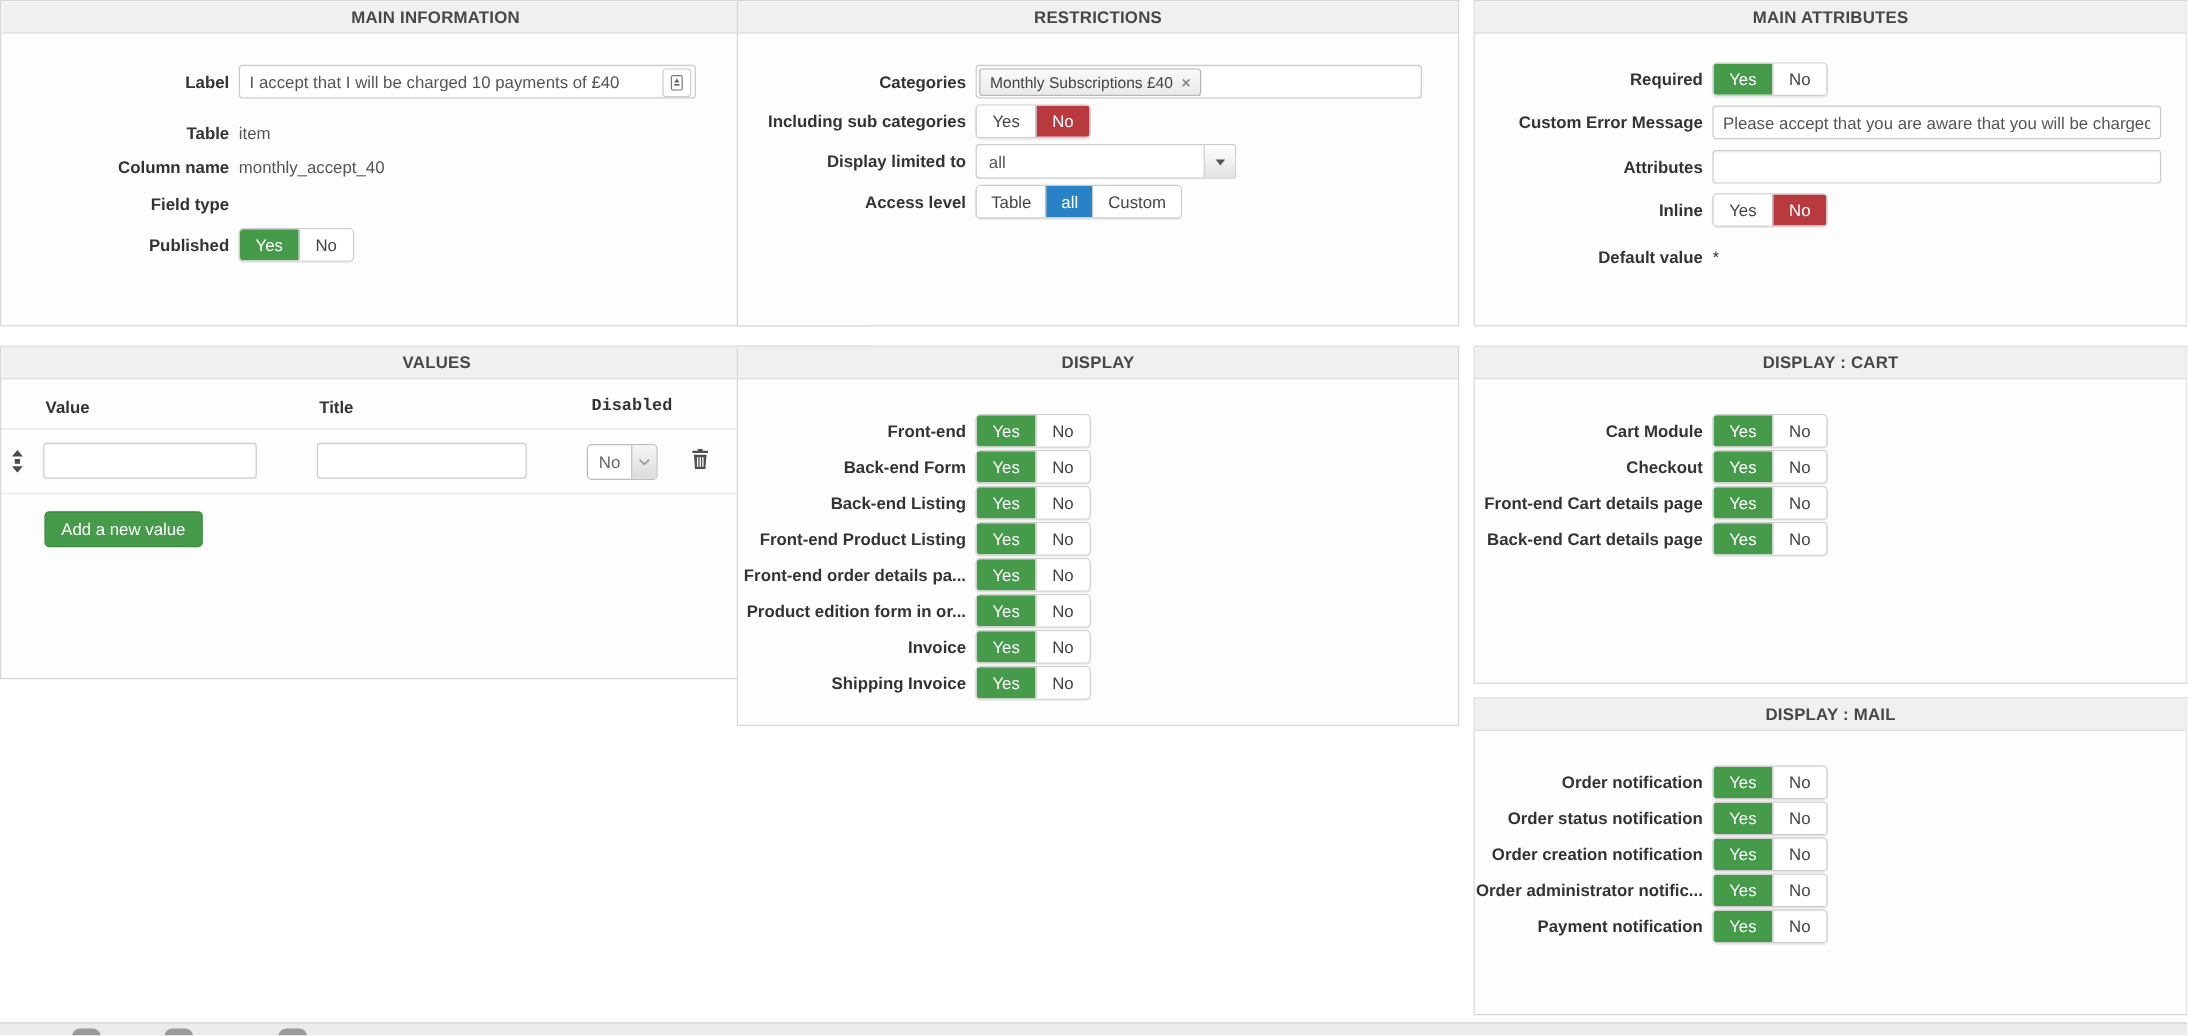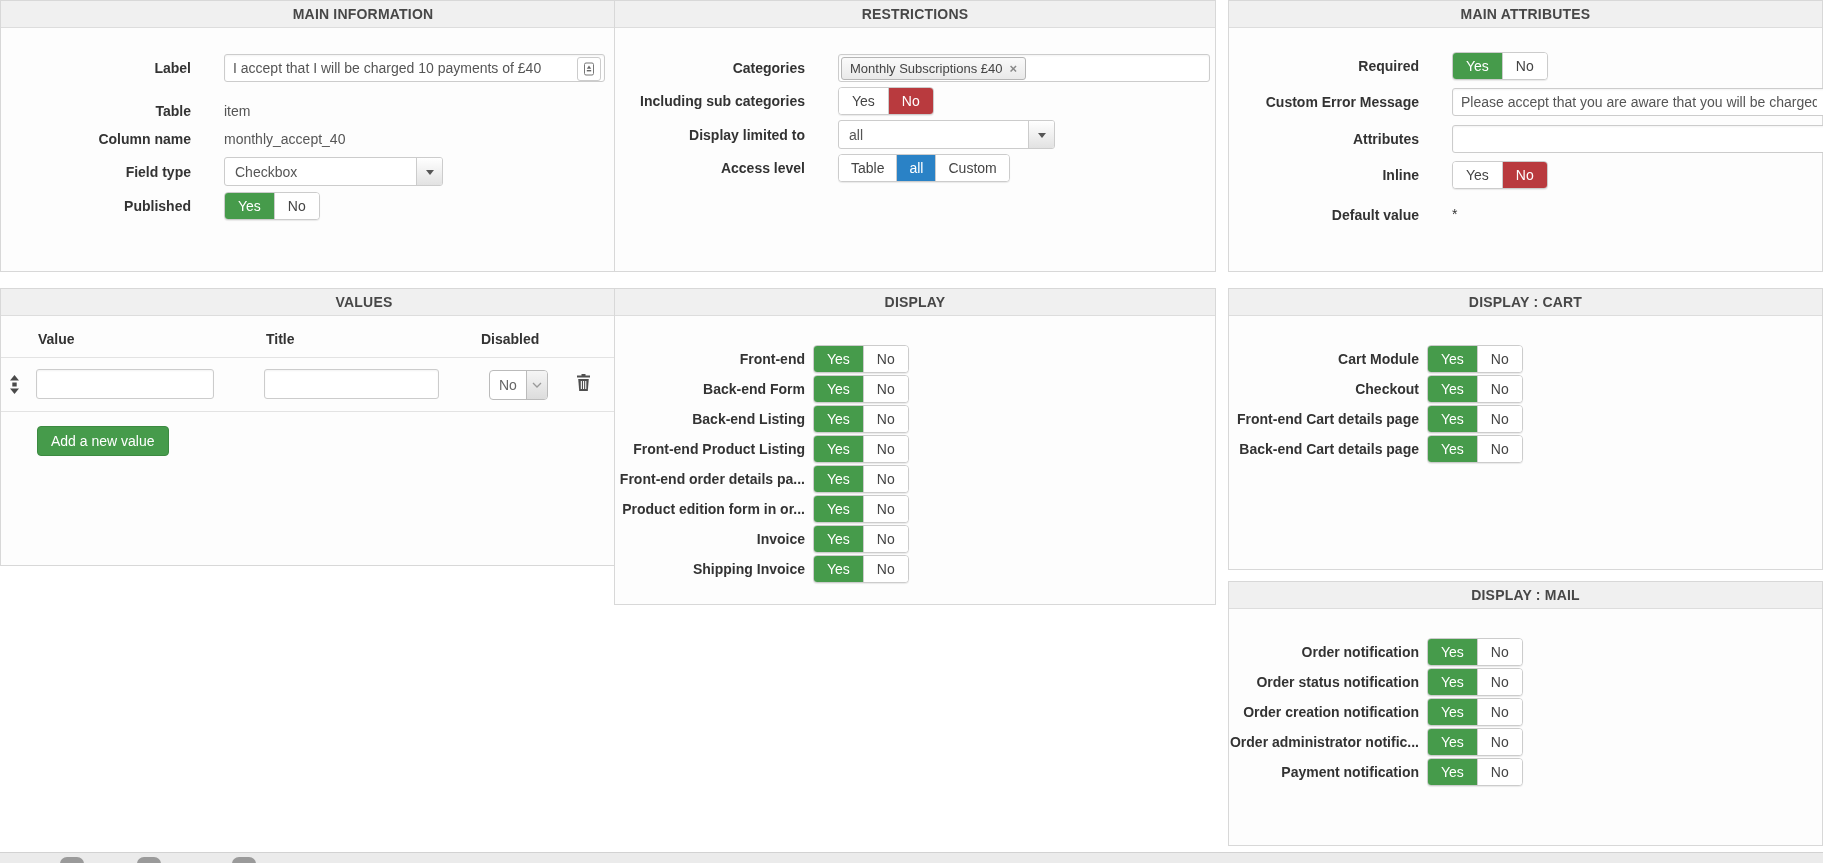--- a/index.html
+++ b/index.html
@@ -12,21 +12,21 @@
   }
   .panel{
     position:absolute;background:#fdfdfd;border:1px solid #d8d8d8;box-sizing:border-box;
   }
   .panel-header{
     height:26px;background:#f0f0f0;border-bottom:1px solid #ddd;
     display:flex;align-items:center;justify-content:center;
     font-size:14px;font-weight:bold;color:#474747;letter-spacing:.2px;
   }
   .form{padding-top:26px;}
-  .frow{display:flex;align-items:flex-end;gap:25px;}
+  .frow{display:flex;align-items:center;}
   .label{
     flex:none;width:190px;text-align:right;font-size:14px;font-weight:bold;color:#333;
     line-height:27px;white-space:nowrap;overflow:hidden;
   }
   .ctrl{margin-left:8px;display:flex;align-items:center;}
   .textrow .label,.textrow .static-val{line-height:18px;}
   .static-val{font-size:14px;color:#555;margin-left:8px;}
   .tinput{
     height:28px;border:1px solid #ccc;border-radius:3px;background:#fff;
     font-family:inherit;font-size:14px;color:#555;padding:0 8px;box-sizing:border-box;
@@ -73,21 +73,21 @@
   }
   .tag{
     display:inline-flex;align-items:center;height:21px;padding:0 8px;
     border:1px solid #b5b5b5;border-radius:3px;background:linear-gradient(#fafafa,#e9e9e9);
     font-size:13px;color:#444;white-space:nowrap;
   }
   .tag .x{margin-left:7px;color:#888;font-weight:bold;font-size:13px;line-height:13px;}
   
   .vcols{position:relative;height:41px;border-bottom:1px solid #e3e3e3;}
   .vcols span{position:absolute;bottom:10px;font-size:14px;font-weight:bold;color:#333;}
-  .vc1{left:37px;} .vc2{left:265px;} .vc3{left:480px;}
+  .vc1{left:37px;} .vc2{left:265px;} .vc3{left:492px;font-family:Liberation Mono, monospace;}
   .vrow{position:relative;height:53px;border-bottom:1px solid #e3e3e3;}
   .vrow .vin{position:absolute;top:11px;height:30px;}
   .drag{position:absolute;left:7px;top:17px;}
   .dselect{
     position:absolute;left:488px;top:12px;display:inline-flex;height:30px;border:1px solid #bbb;
     border-radius:4px;overflow:hidden;background:#fff;box-sizing:border-box;
   }
   .dselect .dtext{display:flex;align-items:center;padding:0 9px;font-size:14px;color:#666;}
   .dselect .dbtn{
     width:20px;border-left:1px solid #bbb;background:linear-gradient(#f5f5f5,#dcdcdc);
@@ -151,28 +151,20 @@
       <div class="frow r2 textrow">
         <span class="label">Table</span>
         <span class="static-val">item</span>
       </div>
       <div class="frow r3 textrow">
         <span class="label">Column name</span>
         <span class="static-val">monthly_accept_40</span>
       </div>
       <div class="frow r4">
         <span class="label">Field type</span>
-        <span class="ctrl">
-          <span class="fselect" style="width:219px;">
-            <span class="ftext">Checkbox</span>
-            <span class="fbtn">
-              <span class="caret"></span>
-            </span>
-          </span>
-        </span>
       </div>
       <div class="frow">
         <span class="label">Published</span>
         <span class="ctrl">
           <span class="toggle">
             <span class="seg on green">Yes</span>
             <span class="seg">No</span>
           </span>
         </span>
       </div>

